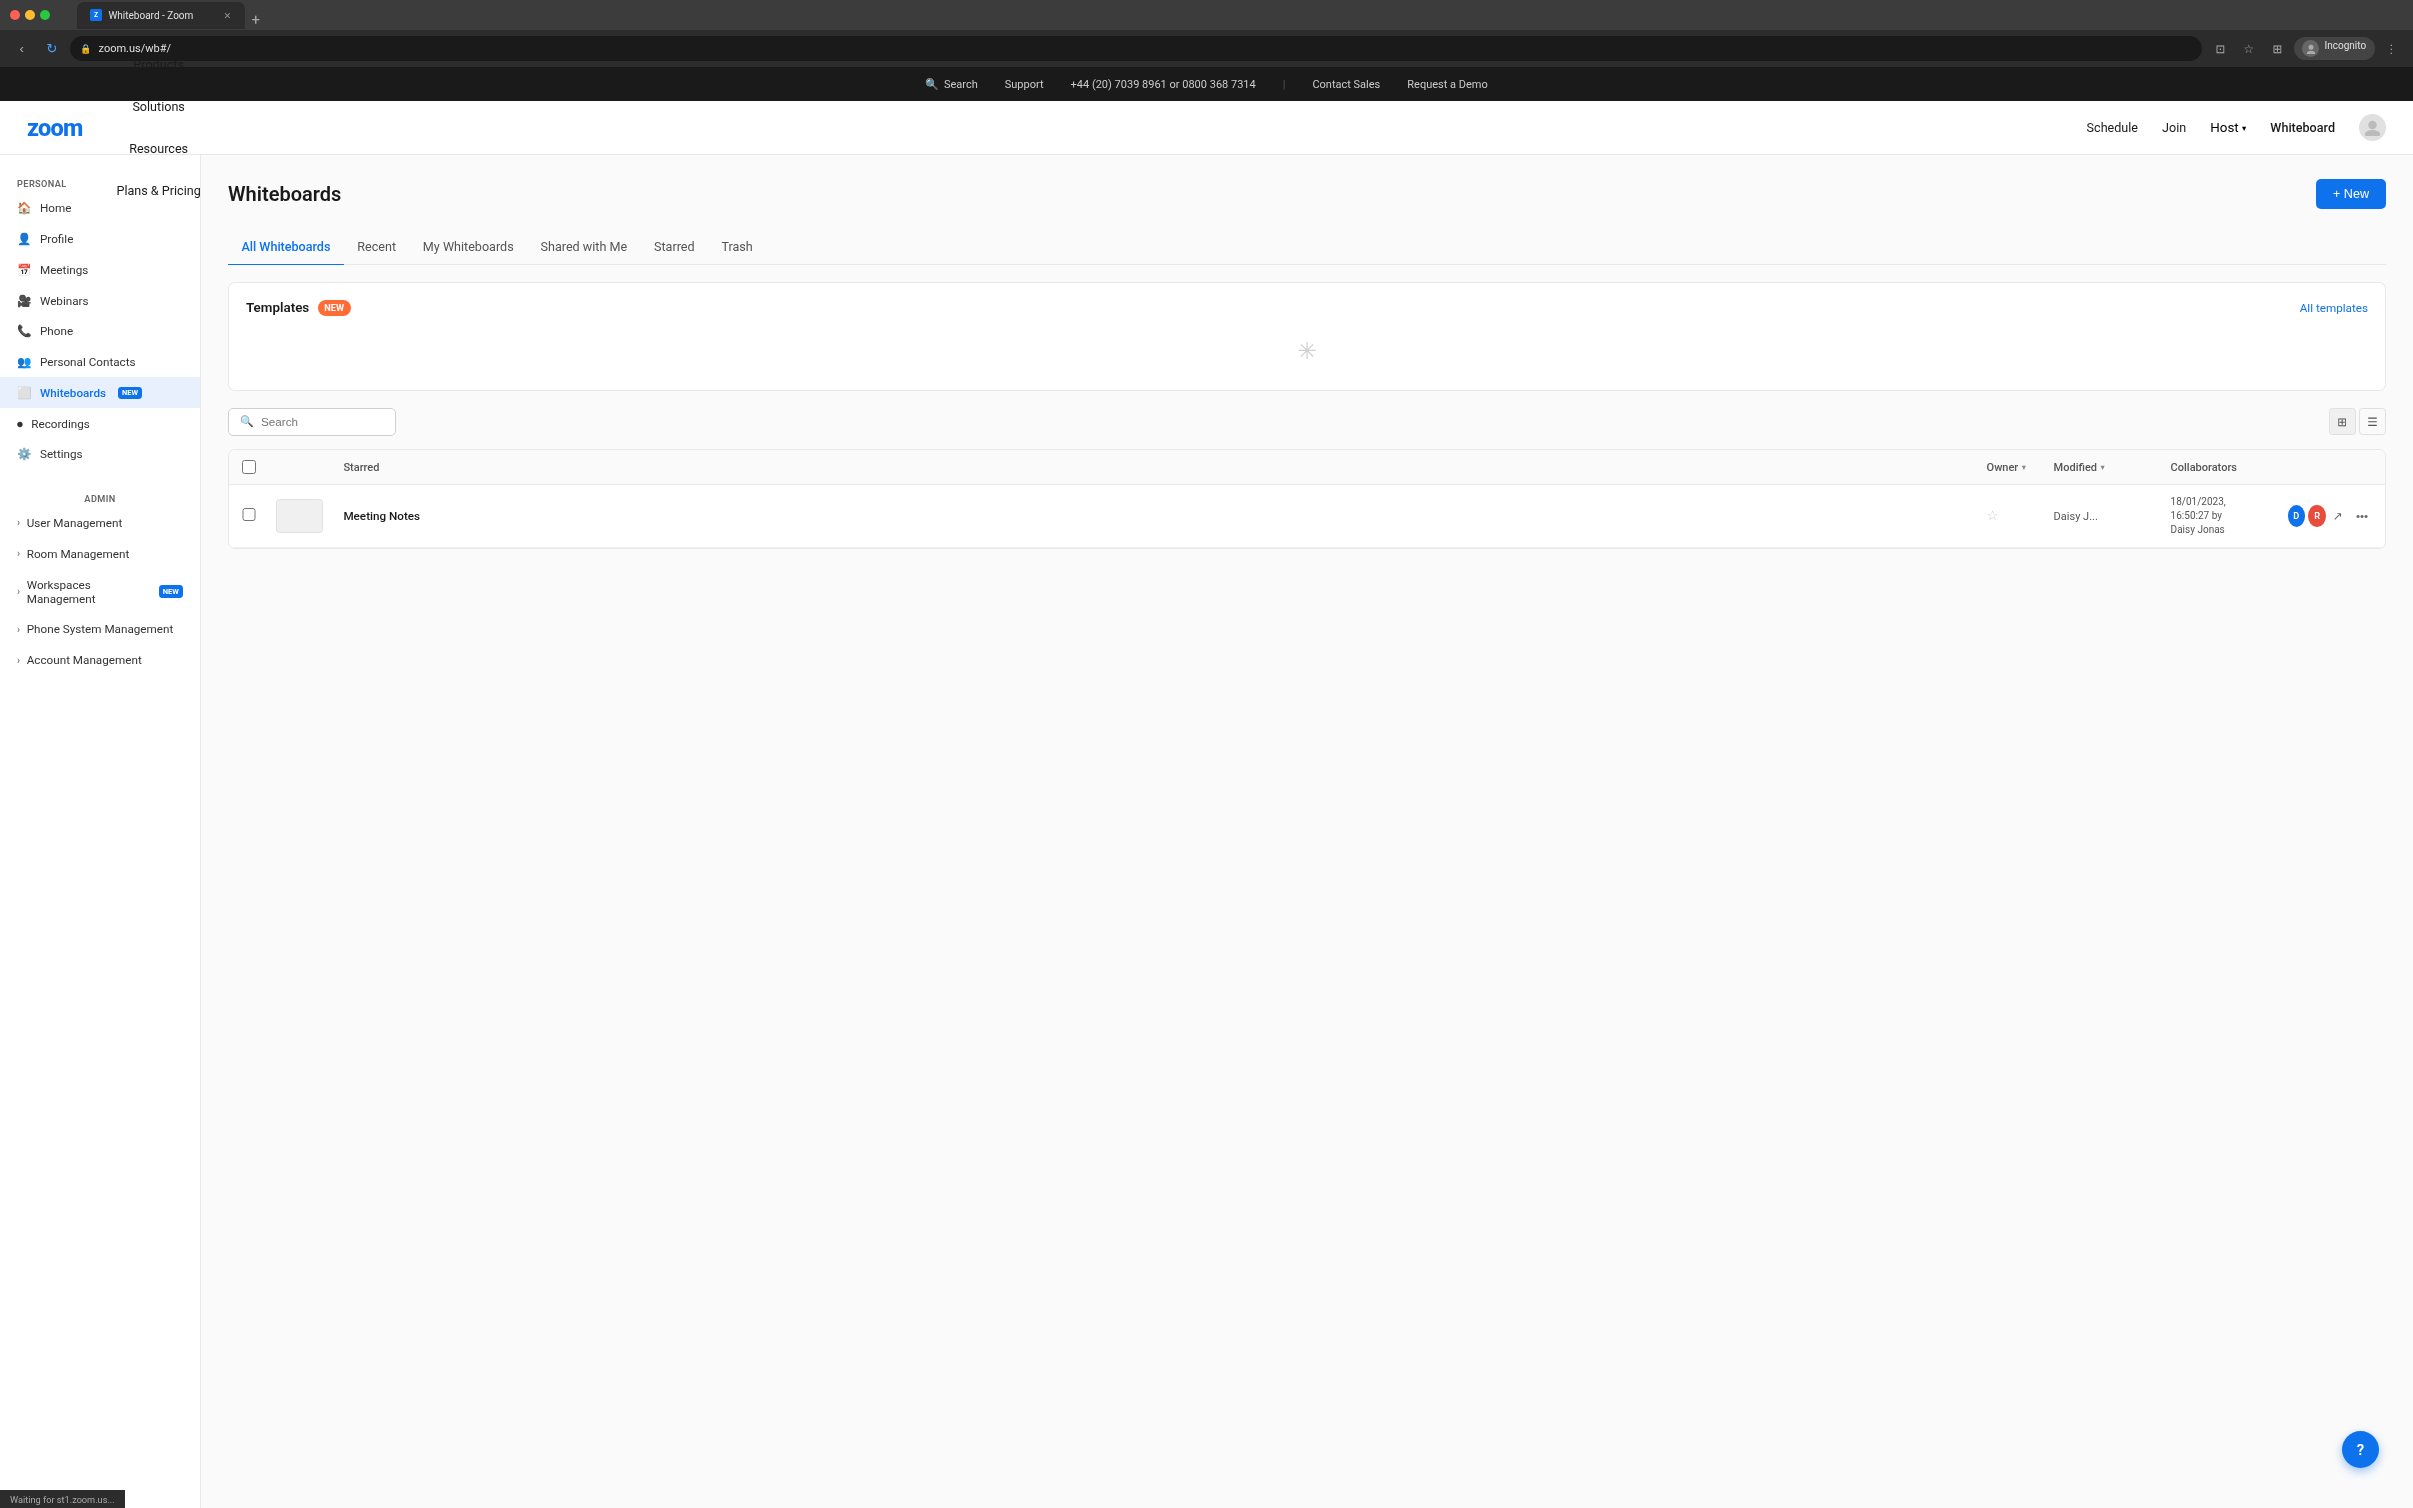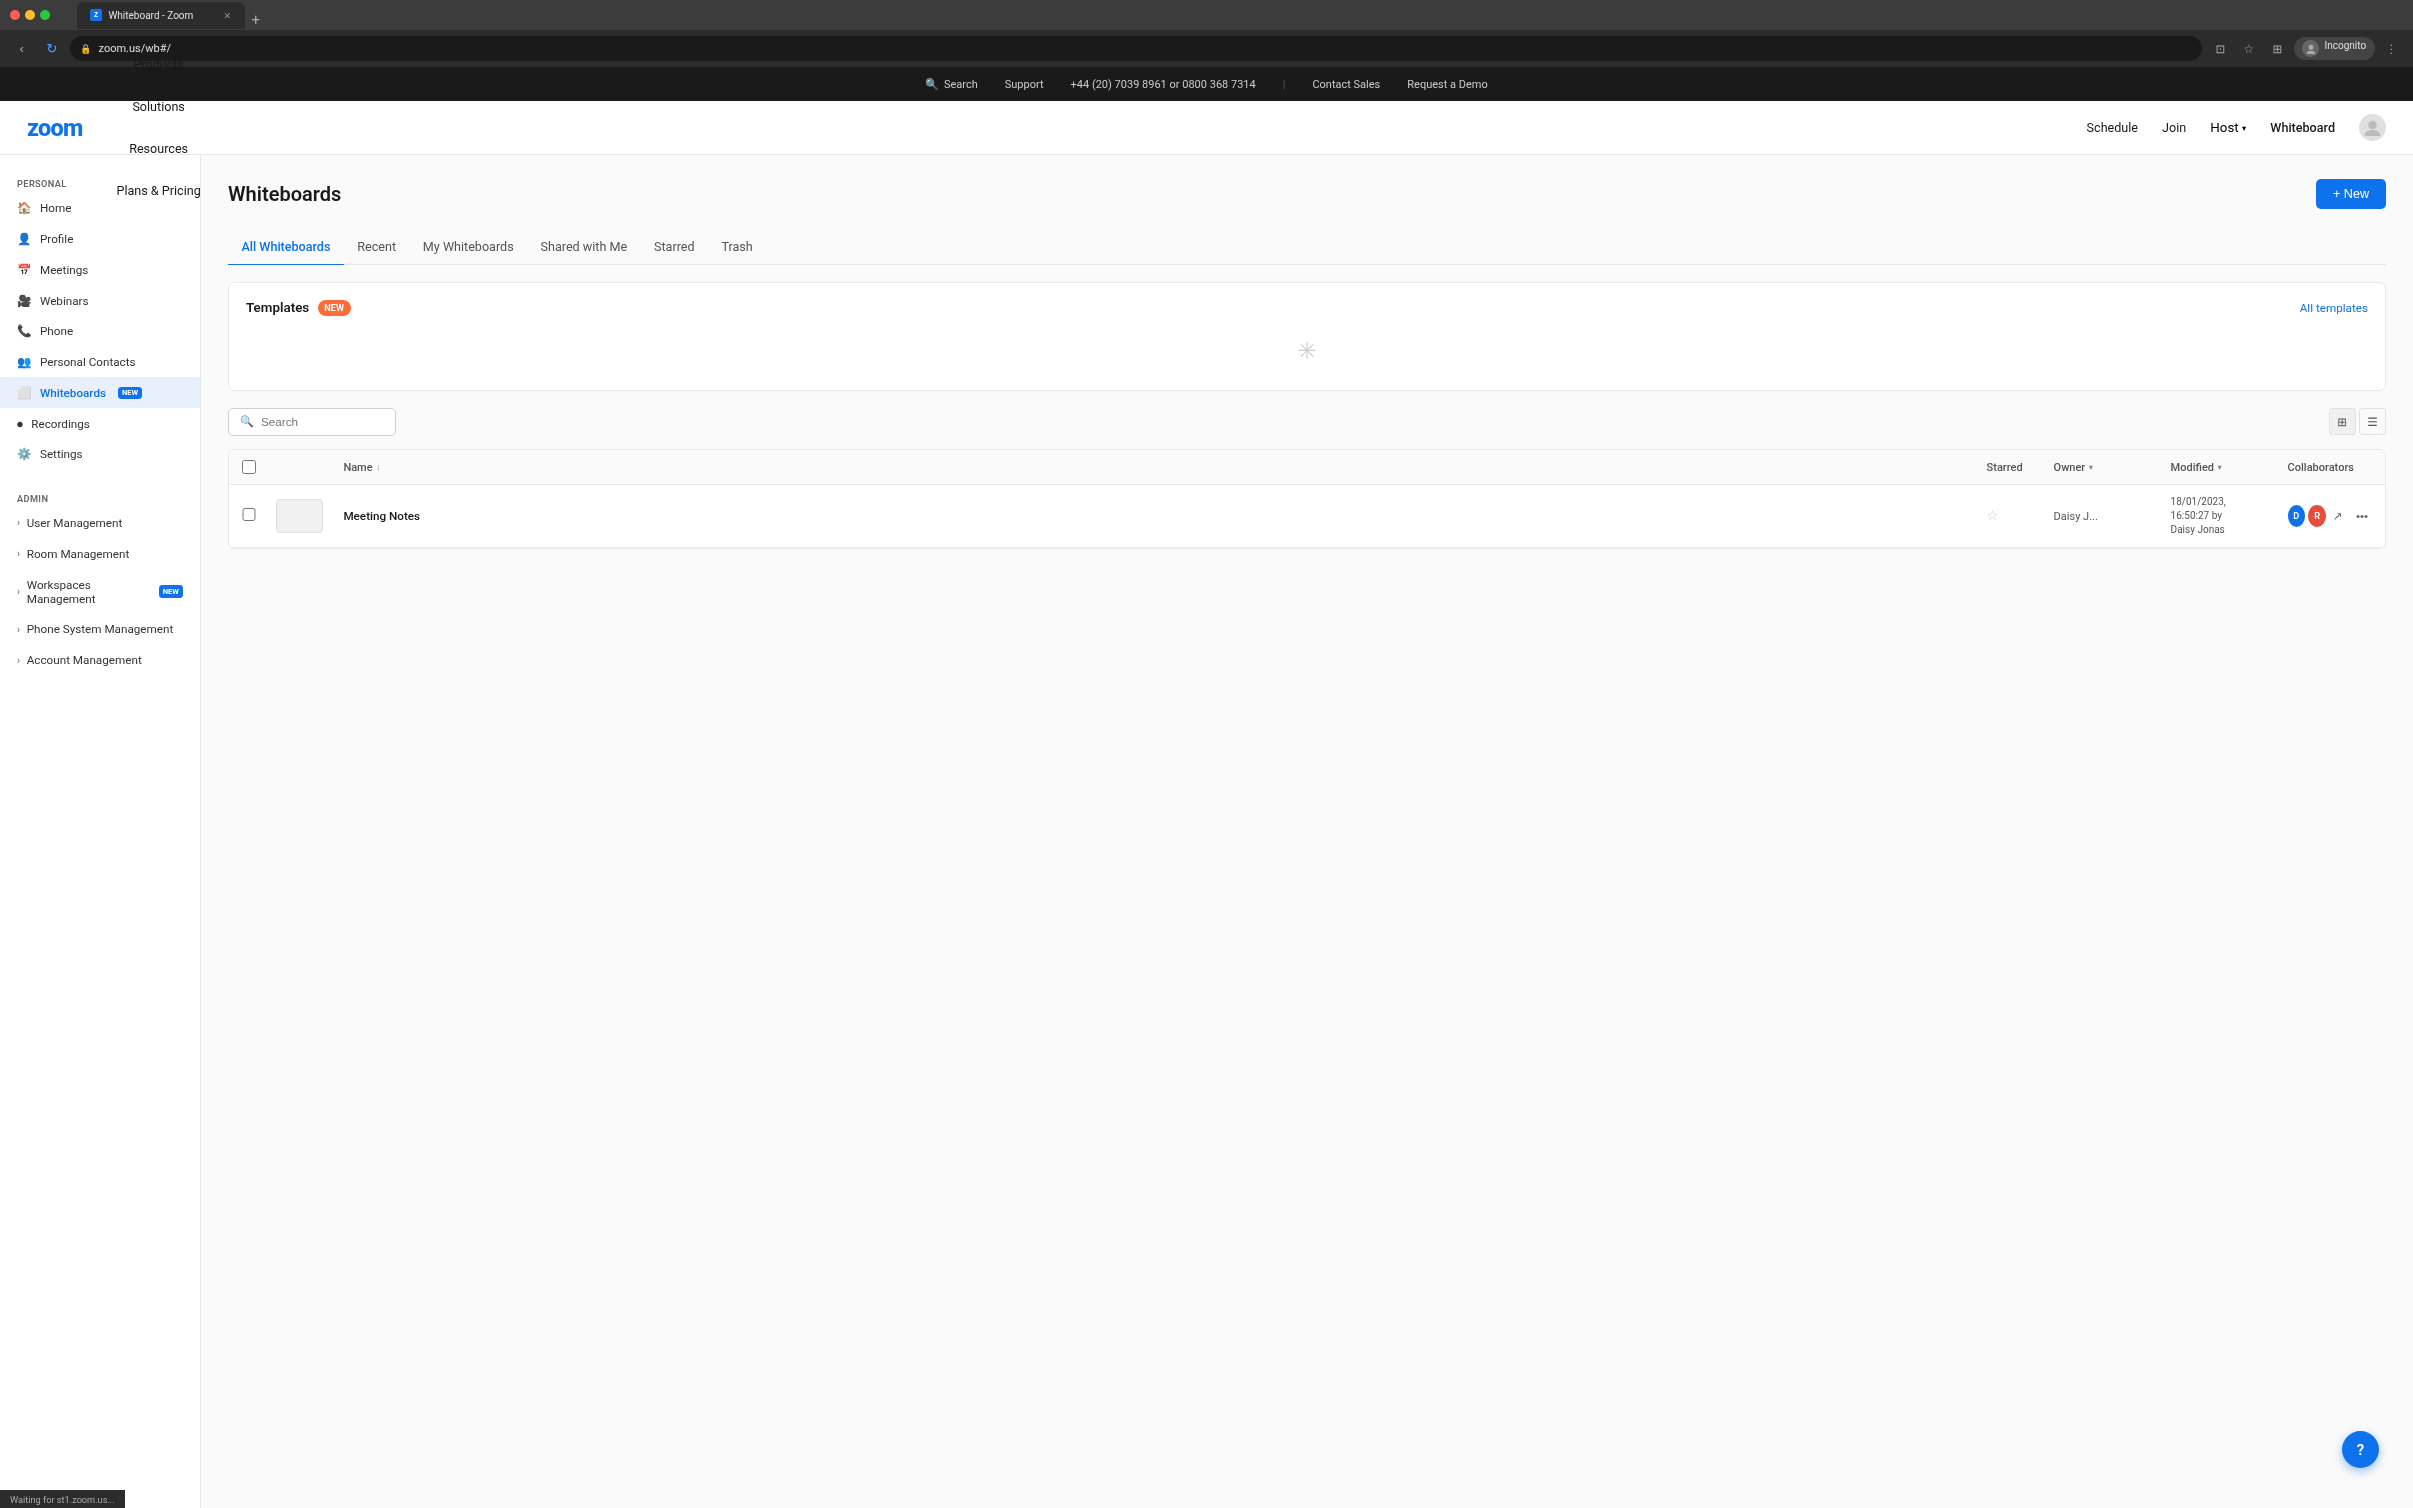--- a/index.html
+++ b/index.html
@@ -586,21 +586,21 @@
     </div>
     <div class="sidebar-item">
       <span>⏺</span>
       <span>Recordings</span>
     </div>
     <div class="sidebar-item">
       <span>⚙️</span>
       <span>Settings</span>
     </div>
 
-    <div class="sidebar-section-label" style="margin-top:13.4px;">ADMIN</div>
+    <div class="sidebar-section-label" style="margin-top:13.4px;text-align:center;">ADMIN</div>
 
     <div class="sidebar-admin-item">
       <span class="sidebar-chevron">›</span>
       <span>User Management</span>
     </div>
     <div class="sidebar-admin-item">
       <span class="sidebar-chevron">›</span>
       <span>Room Management</span>
     </div>
     <div class="sidebar-admin-item">
@@ -659,24 +659,20 @@
     </div>
 
     <div class="whiteboard-table">
 
       <div class="table-header">
         <div class="table-header-cell">
           <input type="checkbox" class="table-checkbox" style="">
         </div>
         <div class="table-header-cell"></div>
         <div class="table-header-cell">
-          <span>Name</span>
-          <span class="sort-arrow">↓</span>
-        </div>
-        <div class="table-header-cell">
           <span>Starred</span>
         </div>
         <div class="table-header-cell">
           <span>Owner</span>
           <span class="sort-arrow">▾</span>
         </div>
         <div class="table-header-cell">
           <span>Modified</span>
           <span class="sort-arrow">▾</span>
         </div>

